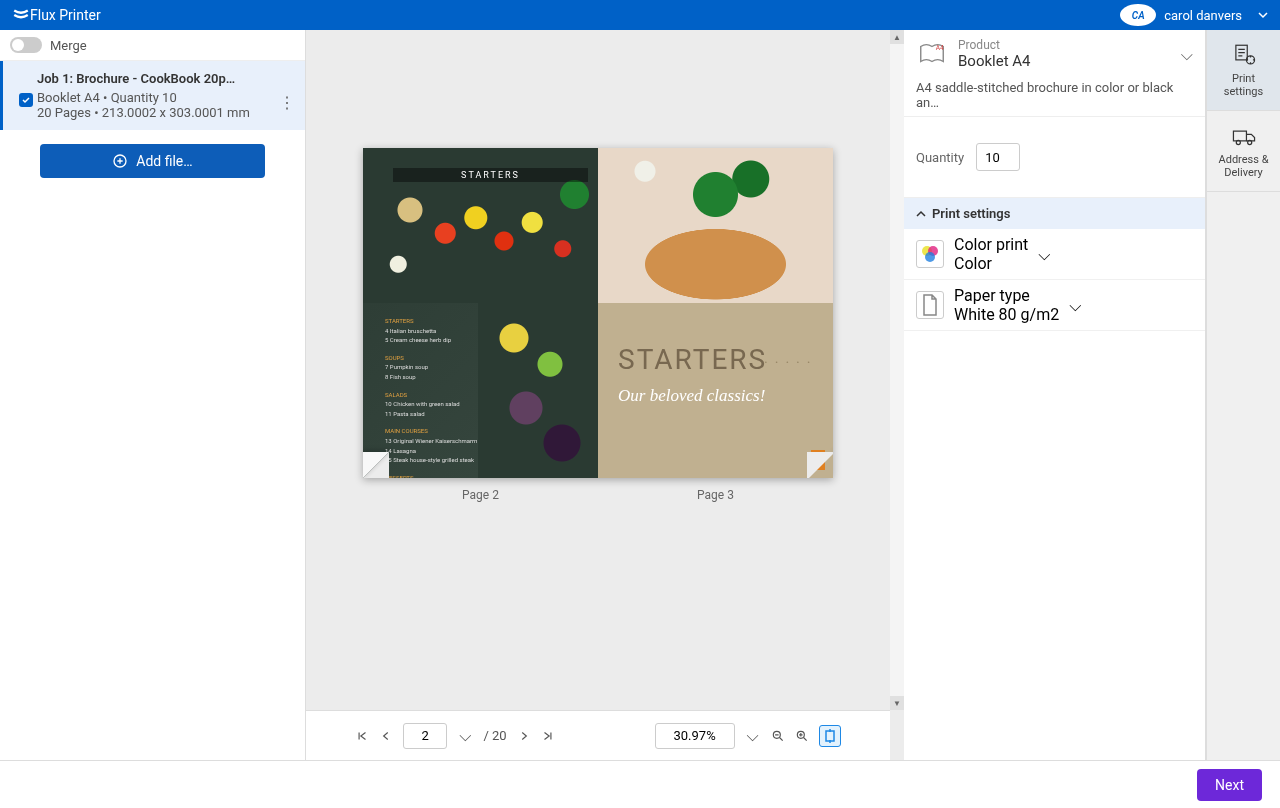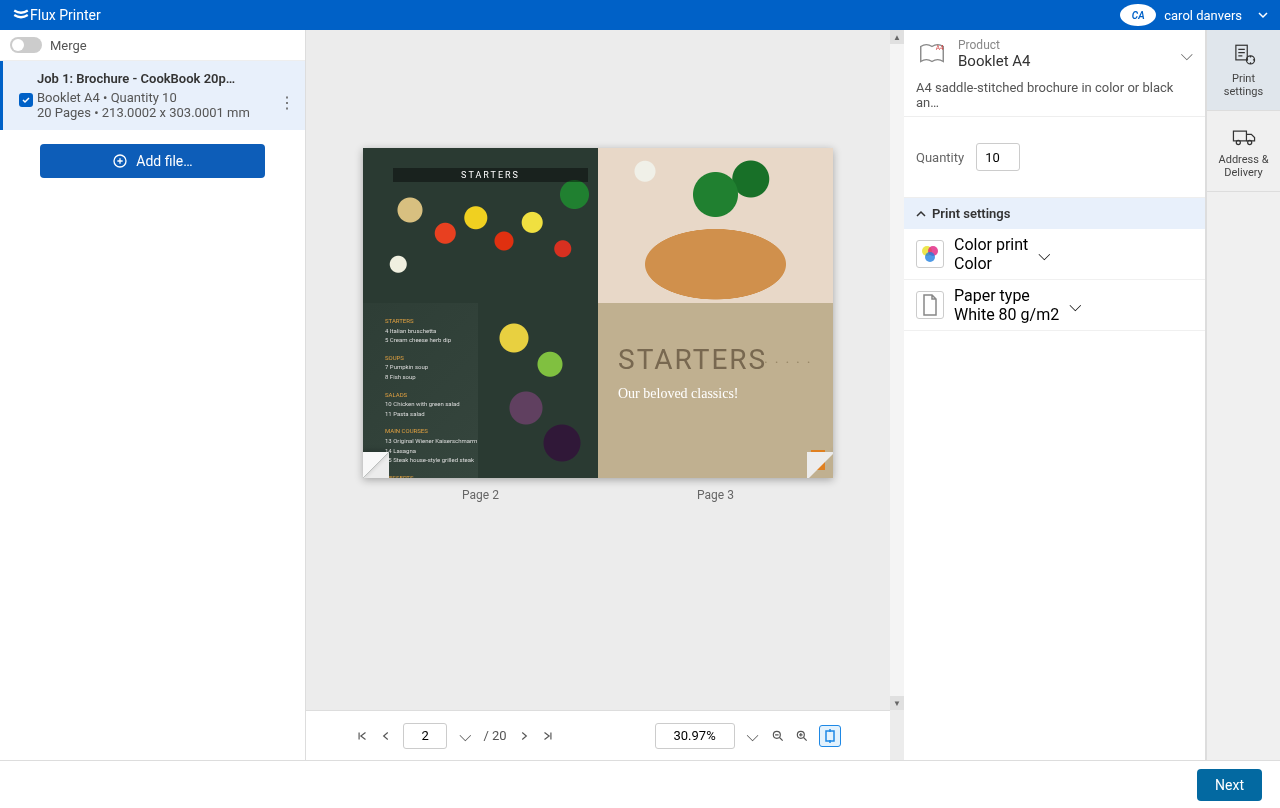--- a/index.html
+++ b/index.html
@@ -69,21 +69,21 @@
   radial-gradient(ellipse 80px 40px at 50% 75%, #d0904c 0 70px, transparent 71px),
   radial-gradient(circle at 50% 65%, #e84830 0 8px, transparent 9px),
   radial-gradient(circle at 58% 62%, #f05838 0 7px, transparent 8px),
   radial-gradient(circle at 42% 68%, #e04020 0 7px, transparent 8px),
   radial-gradient(circle at 50% 30%, #208030 0 22px, transparent 23px),
   radial-gradient(circle at 65% 20%, #187028 0 18px, transparent 19px),
   radial-gradient(circle at 20% 15%, #f0f0e8 0 10px, transparent 11px),
   #e8d8c8; }
 .page.p3 .starters { position:absolute; top:195px; left:20px; color:#786850; font-size:28px; letter-spacing:2px; font-weight:400; }
 .page.p3 .dots { position:absolute; top:210px; right:20px; font-size:8px; color:#988868; letter-spacing:3px; }
-.page.p3 .subtitle { position:absolute; top:238px; left:20px; color:#fff; font-size:14px; font-family:cursive; }
+.page.p3 .subtitle { position:absolute; top:238px; left:20px; color:#fff; font-style:italic; font-size:17px; font-family:cursive; }
 .page.p3 .corner { position:absolute; bottom:8px; right:8px; width:14px; height:20px; background:#e08020; }
 
 .curl-left { position:absolute; left:-2px; bottom:-2px; width:0; height:0; border-style:solid; border-width:0 0 28px 28px; border-color:transparent transparent #ececec transparent; }
 .curl-left::after { content:''; position:absolute; left:-28px; bottom:-28px; width:0; height:0; border-style:solid; border-width:28px 28px 0 0; border-color:#f8f8f8 transparent transparent transparent; filter:drop-shadow(2px -2px 2px rgba(0,0,0,0.2)); }
 .curl-right { position:absolute; right:-2px; bottom:-2px; width:0; height:0; border-style:solid; border-width:0 28px 28px 0; border-color:transparent #ececec transparent transparent; transform:scaleX(-1);}
 .curl-right::after { content:''; position:absolute; left:-28px; bottom:-28px; width:0; height:0; border-style:solid; border-width:28px 28px 0 0; border-color:#f8f8f8 transparent transparent transparent; filter:drop-shadow(2px -2px 2px rgba(0,0,0,0.2)); }
 
 .page-labels { display:flex; gap:0; width:470px; }
 .page-labels span { flex:1; text-align:center; font-size:12px; color:#666; }
 
@@ -116,21 +116,21 @@
 .opt-row .swatch { width:28px; height:28px; border:1px solid #ccc; border-radius:3px; display:flex; align-items:center; justify-content:center; flex-shrink:0;}
 
 
 .tabs { width:74px; background:#f0f0f0; border-left:1px solid #ddd; display:flex; flex-direction:column; }
 .tab { padding:12px 4px; text-align:center; font-size:11px; color:#444; cursor:pointer; border-bottom:1px solid #ddd;}
 .tab.active { background:#e0e6ec; }
 .tab svg { display:block; margin:0 auto 4px; width:26px; height:26px; color:#333;}
 
 
 .footer { height:48px; border-top:1px solid #ddd; display:flex; align-items:center; justify-content:flex-end; padding:0 18px; }
-.footer button { padding:8px 18px; background:#0369a1; color:#fff; border:none; border-radius:4px; font-size:14px; cursor:pointer; }
+.footer button { padding:8px 18px; background:#6d28d9; color:#fff; border:none; border-radius:4px; font-size:14px; cursor:pointer; }
 </style>
 </head>
 <body>
 
 <div class="header">
   <div class="logo">
     <svg viewBox="0 0 24 24" fill="none" stroke="#fff" stroke-width="3">
         <path d="M3 6 Q12 12 21 6 M3 12 Q12 18 21 12"></path>
       </svg>
     <span>Flux Printer</span>

